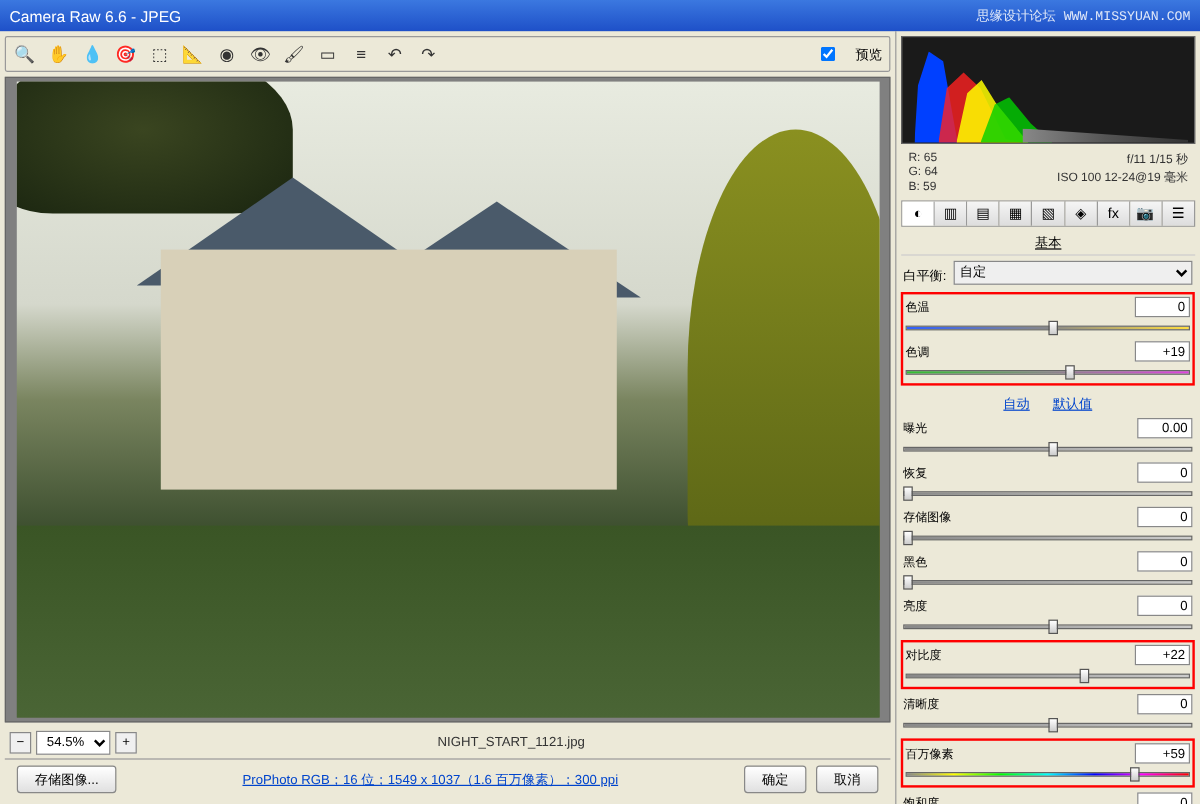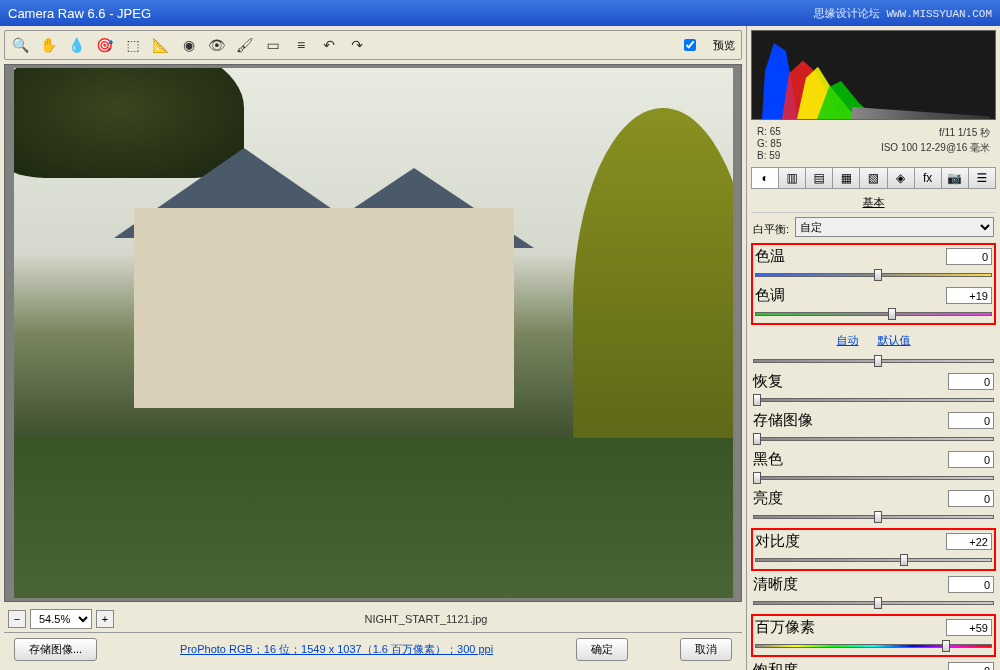--- a/index.html
+++ b/index.html
@@ -18,21 +18,21 @@
 .roof { position: absolute; left: 100px; top: 80px; width: 0; height: 0; border-left: 130px solid transparent; border-right: 130px solid transparent; border-bottom: 90px solid #4a5a6a; }
 .roof2 { position: absolute; left: 280px; top: 100px; width: 0; height: 0; border-left: 120px solid transparent; border-right: 120px solid transparent; border-bottom: 80px solid #4a5a6a; }
 .tree { position: absolute; width: 100px; height: 220px; background: radial-gradient(#3a4520, #1a2510); border-radius: 50% 50% 20% 20%; }
 .tree1 { left: -20px; top: -30px; width: 250px; height: 140px; }
 .tree2 { right: -20px; top: 40px; width: 180px; height: 400px; background: linear-gradient(#8a9020, #556015); }
 .lawn { position: absolute; bottom: 0; left: 0; right: 0; height: 160px; background: linear-gradient(#3a5525, #4a6535); }
 .bottom-bar { height: 26px; display: flex; align-items: center; padding: 0 4px; margin-top: 4px; }
 .zoom-btn { width: 18px; height: 18px; border: 1px solid #888; background: #f0f0f0; font-size: 11px; cursor: pointer; }
 .zoom-select { height: 20px; font-size: 11px; padding: 0 4px; border: 1px solid #888; background: #fff; margin: 0 4px; }
 .filename { margin-left: auto; margin-right: auto; font-size: 11px; color: #333; }
-.footer { height: 34px; border-top: 1px solid #999; display: flex; align-items: center; padding: 0 10px; gap: 44px; }
+.footer { height: 34px; border-top: 1px solid #999; display: flex; align-items: center; padding: 0 10px; }
 .btn { border: 1px solid #888; background: linear-gradient(#fff, #e0e0e0); padding: 3px 14px; font-size: 11px; border-radius: 3px; cursor: pointer; }
 .meta-link { margin: 0 auto; font-size: 11px; color: #0044cc; text-decoration: underline; cursor: pointer; }
 .histogram { height: 90px; border: 1px solid #666; margin: 4px; background: #1a1a1a; position: relative; overflow: hidden; }
 .hist-blue { position: absolute; left: 10px; bottom: 0; width: 60px; height: 80px; background: #0040ff; clip-path: polygon(0 100%, 5% 40%, 20% 5%, 40% 15%, 60% 100%, 100% 100%); }
 .hist-red { position: absolute; left: 30px; bottom: 0; width: 70px; height: 65px; background: #ff2020; clip-path: polygon(0 100%, 10% 30%, 30% 10%, 50% 30%, 80% 95%, 100% 100%); opacity: 0.8; }
 .hist-yellow { position: absolute; left: 45px; bottom: 0; width: 60px; height: 55px; background: #ffff00; clip-path: polygon(0 100%, 15% 25%, 35% 5%, 55% 40%, 100% 100%); opacity: 0.85; }
 .hist-green { position: absolute; left: 65px; bottom: 0; width: 60px; height: 40px; background: #00d000; clip-path: polygon(0 100%, 20% 20%, 40% 5%, 70% 60%, 100% 100%); opacity: 0.8; }
 .hist-tail { position: absolute; left: 100px; bottom: 0; right: 5px; height: 12px; background: linear-gradient(to right, #888, #555, #333); clip-path: polygon(0 0, 100% 80%, 100% 100%, 0 100%); }
 .info-row { display: flex; padding: 2px 10px; font-size: 10px; color: #333; justify-content: space-between; }
 .rgb-info { display: flex; flex-direction: column; gap: 1px; }
@@ -41,21 +41,21 @@
 .tab { flex: 1; border-right: 1px solid #999; background: linear-gradient(#f5f5f5, #ddd); display: flex; align-items: center; justify-content: center; font-size: 12px; cursor: pointer; }
 .tab:last-child { border-right: none; }
 .tab.active { background: #fff; }
 .panel-title { text-align: center; font-size: 11px; padding: 2px; border-bottom: 1px solid #ccc; margin: 0 4px; text-decoration: underline; }
 .panel-body { padding: 4px 6px; overflow-y: auto; flex: 1; font-size: 11px; }
 .wb-row { display: flex; align-items: flex-end; gap: 6px; margin-bottom: 6px; }
 .wb-select { flex: 1; height: 20px; border: 1px solid #888; font-size: 11px; }
 .slider-group { margin-bottom: 4px; }
 .slider-group.hl { border: 2px solid #ff0000; padding: 2px; margin: 2px -2px 4px -2px; }
 .slider-row { display: flex; justify-content: space-between; align-items: center; }
-.slider-label { font-size: 15px; }
+.slider-label { font-size: 10px; }
 .slider-value { width: 46px; height: 17px; border: 1px solid #888; text-align: right; padding: 0 3px; font-size: 11px; background: #fff; }
 .slider-track { height: 14px; position: relative; margin-top: 2px; }
 .track-bg { position: absolute; top: 5px; left: 0; right: 0; height: 4px; background: linear-gradient(to right, #888, #ccc); border: 1px solid #666; }
 .track-bg.temp { background: linear-gradient(to right, #3060ff, #888, #ffdd40); }
 .track-bg.tint { background: linear-gradient(to right, #30c030, #888, #e040e0); }
 .track-bg.vib { background: linear-gradient(to right, #888, #ff0, #0f0, #0ff, #00f, #f0f, #f00); }
 .thumb { position: absolute; top: 1px; width: 8px; height: 12px; background: linear-gradient(#fff, #ccc); border: 1px solid #555; }
 .auto-row { text-align: center; padding: 4px 0; font-size: 11px; }
 .auto-link { color: #0044cc; text-decoration: underline; cursor: pointer; margin: 0 8px; }
 .chk { width: 12px; height: 12px; }
@@ -117,26 +117,26 @@
     <div class="histogram">
       <div class="hist-blue"></div>
         <div class="hist-red"></div>
         <div class="hist-yellow"></div>
         <div class="hist-green"></div>
         <div class="hist-tail"></div>
     </div>
     <div class="info-row">
       <div class="rgb-info">
         <span><span>R:</span> <span>65</span></span>
-        <span><span>G:</span> <span>85</span></span>
+        <span><span>G:</span> <span>64</span></span>
         <span><span>B:</span> <span>59</span></span>
       </div>
       <div class="exif-info">
         <span>f/11  1/15 秒</span>
-        <span>ISO 100  12-29@16 毫米</span>
+        <span>ISO 100  12-24@19 毫米</span>
       </div>
     </div>
     <div class="tabs">
       <div class="tab active">◐</div>
       <div class="tab">▥</div>
       <div class="tab">▤</div>
       <div class="tab">▦</div>
       <div class="tab">▧</div>
       <div class="tab">◈</div>
       <div class="tab">fx</div>
@@ -168,20 +168,24 @@
             <div class="thumb" style="left:56%"></div>
           </div>
       </div>
 
       <div class="auto-row">
         <span class="auto-link">自动</span>
         <span class="auto-link">默认值</span>
       </div>
 
       <div class="slider-group">
+          <div class="slider-row">
+            <span class="slider-label">曝光</span>
+            <input class="slider-value" value="0.00" style="">
+          </div>
           <div class="slider-track">
             <div class="track-bg"></div>
             <div class="thumb" style="left:50%"></div>
           </div>
         </div>
       <div class="slider-group">
           <div class="slider-row">
             <span class="slider-label">恢复</span>
             <input class="slider-value" value="0" style="">
           </div>

